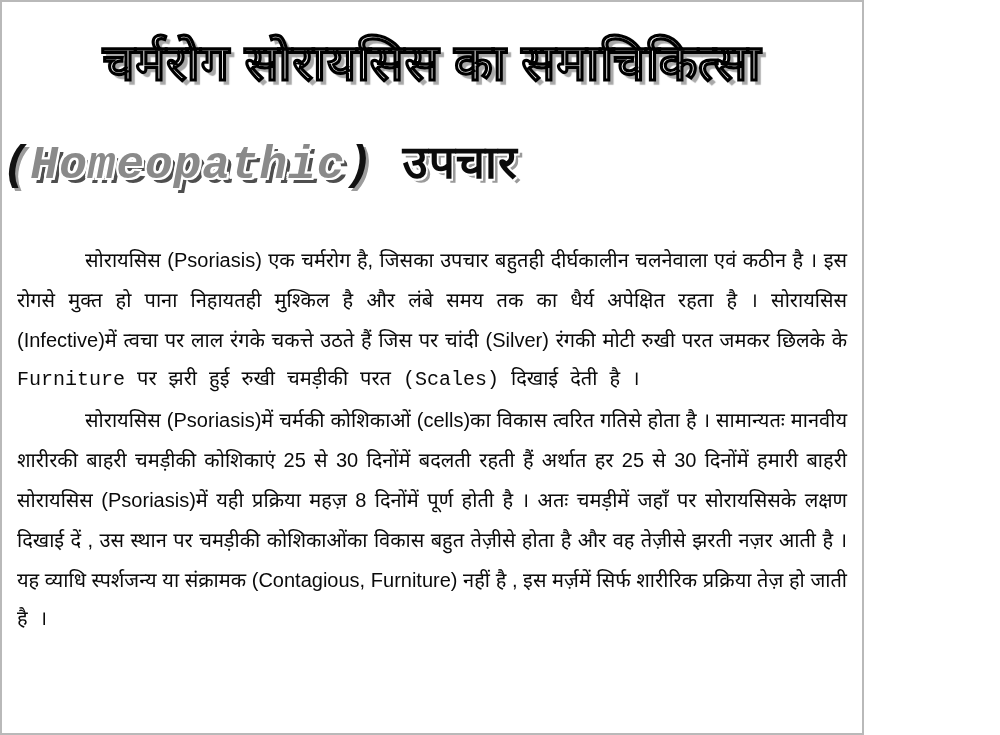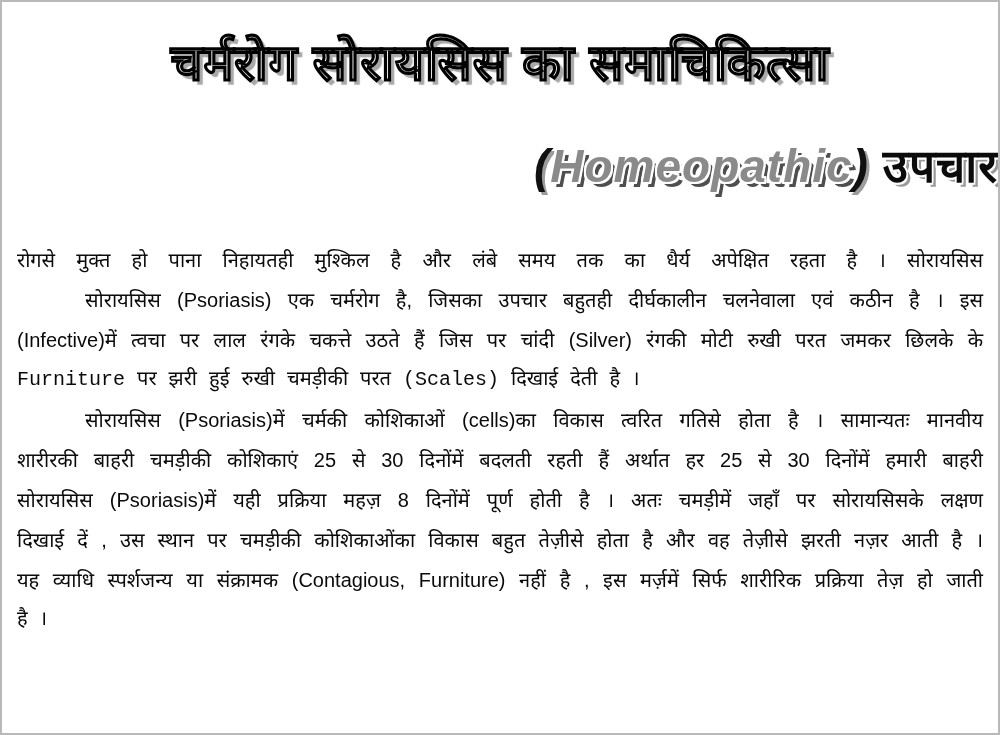--- a/index.html
+++ b/index.html
@@ -2,21 +2,21 @@
 <html><head>
 <meta charset="utf-8">
 <style>
   html, body {
     margin: 0;
     padding: 0;
     background: #ffffff;
   }
   .page {
     position: relative;
-    width: 1000px;
+    width: 864px;
     height: 735px;
     box-sizing: border-box;
     background: #ffffff;
     border: 2px solid #b9b9b9;
     overflow: hidden;
     font-family: "Liberation Sans", "DejaVu Sans", sans-serif;
   }
   
   .title-line1 {
     margin-top: 20px;
@@ -25,25 +25,26 @@
     font-weight: bold;
     line-height: 82px;
     color: #ffffff;
     -webkit-text-stroke: 1.6px #000000;
     text-shadow: 4px 4px 1px #a8a8a8;
     letter-spacing: 1px;
   }
   
   .title-line2 {
     margin-top: 22px;
-    text-align: right;
+    text-align: left;
     font-size: 46px;
     font-weight: bold;
     line-height: 80px;
     letter-spacing: 1px;
+    font-family: Liberation Mono, monospace;
   }
   .paren {
     color: #111111;
     text-shadow: 3px 3px 0 #9c9c9c;
     font-style: italic;
   }
   .homeo-word {
     font-style: italic;
     font-weight: bold;
     color: #8a8a8a;
@@ -90,22 +91,22 @@
 
   <div class="title-line1">चर्मरोग सोरायसिस का समाचिकित्सा</div>
 
   <div class="title-line2">
     <span class="paren">(</span><span class="homeo-word">Homeopathic</span><span class="paren">)</span><span class="treatment-word"> उपचार</span>
   </div>
 
   <div class="body-text">
 
     <div>
+      <div class="line indent">सोरायसिस (Psoriasis) एक चर्मरोग है, जिसका उपचार बहुतही दीर्घकालीन चलनेवाला एवं कठीन है । इस</div>
       <div class="line">रोगसे मुक्त हो पाना निहायतही मुश्किल है  और लंबे समय तक का धैर्य अपेक्षित रहता है । सोरायसिस</div>
-      <div class="line indent">सोरायसिस (Psoriasis) एक चर्मरोग है, जिसका उपचार बहुतही दीर्घकालीन चलनेवाला एवं कठीन है । इस</div>
       <div class="line">(Infective)में त्वचा पर लाल रंगके चकत्ते उठते हैं जिस पर चांदी (Silver) रंगकी मोटी रुखी परत जमकर छिलके के</div>
       <div class="line last">Furniture पर झरी हुई रुखी चमड़ीकी परत (Scales) दिखाई देती है ।</div>
     </div>
 
     <div>
       <div class="line indent">सोरायसिस (Psoriasis)में चर्मकी कोशिकाओं (cells)का विकास त्वरित गतिसे होता है । सामान्यतः मानवीय</div>
       <div class="line">शारीरकी बाहरी चमड़ीकी कोशिकाएं 25 से 30 दिनोंमें बदलती रहती हैं अर्थात हर 25 से 30 दिनोंमें हमारी बाहरी</div>
       <div class="line">सोरायसिस (Psoriasis)में यही प्रक्रिया महज़ 8 दिनोंमें पूर्ण होती है । अतः चमड़ीमें जहाँ पर सोरायसिसके लक्षण</div>
       <div class="line">दिखाई दें , उस स्थान पर चमड़ीकी कोशिकाओंका विकास बहुत तेज़ीसे होता है और वह तेज़ीसे झरती नज़र आती है ।</div>
       <div class="line">यह व्याधि स्पर्शजन्य या संक्रामक (Contagious, Furniture) नहीं है , इस मर्ज़में सिर्फ शारीरिक प्रक्रिया तेज़ हो जाती</div>

